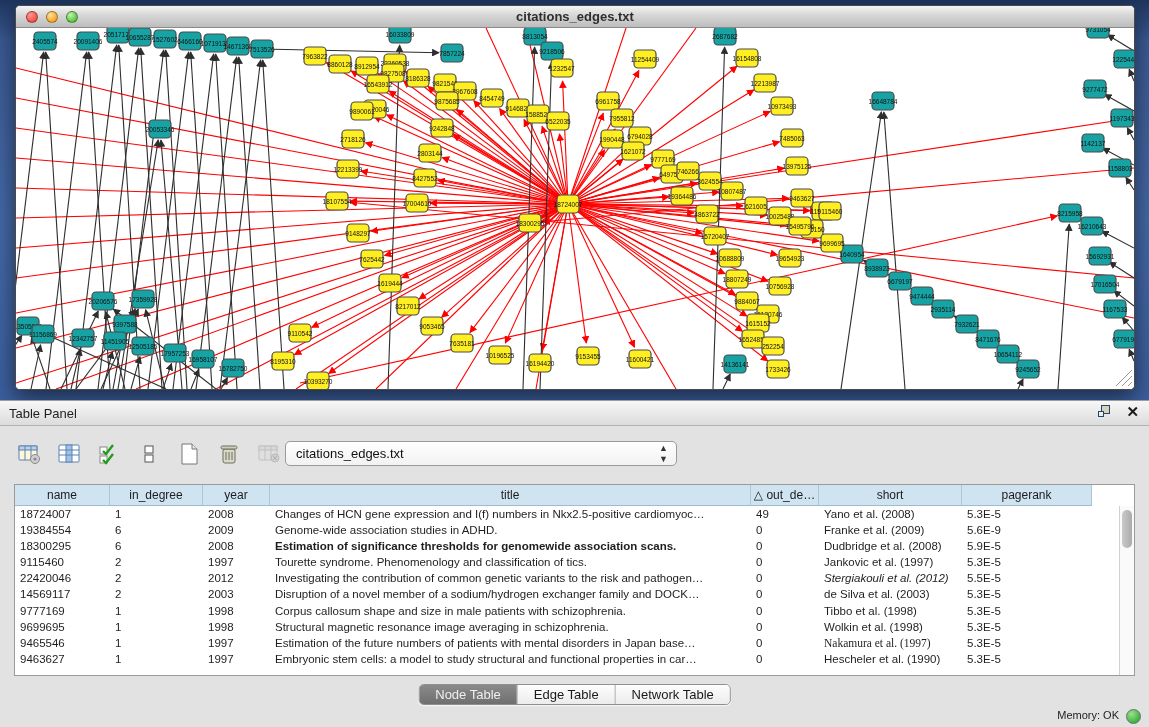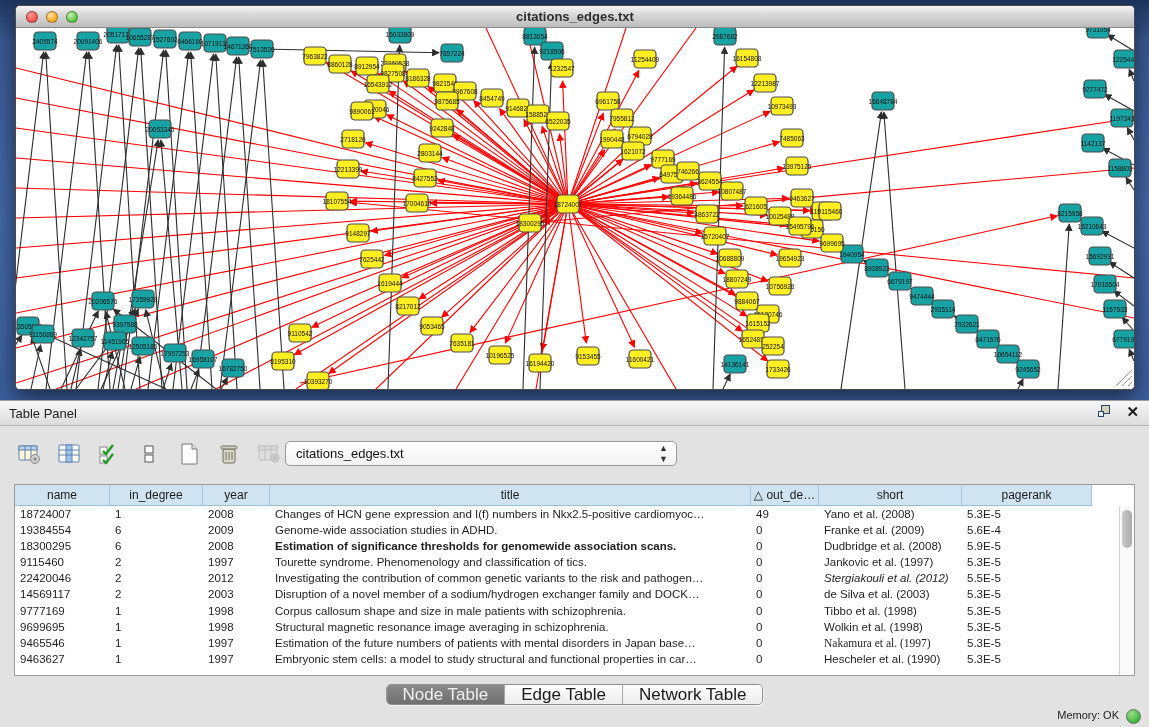--- a/index.html
+++ b/index.html
@@ -58,21 +58,21 @@
   .td { font-size:11.5px; color:#1e1e1e; padding-left:5px; line-height:16px;
     white-space:nowrap; overflow:hidden; }
   .vscroll { position:absolute; right:0; top:21px; width:15px; bottom:0;
     background:#fafafa; border-left:1px solid #d0d0d0; }
   .vthumb { position:absolute; left:2px; top:4px; width:10px; height:38px; border-radius:5px;
     background:linear-gradient(90deg,#c9c9c9,#ababab); }
 
   .tabs { position:absolute; left:50%; transform:translateX(-50%); top:283px; display:flex;
     border:1px solid #8f8f8f; border-radius:5px; overflow:hidden; height:21px;
     box-shadow:0 1px 1px rgba(255,255,255,.7); }
-  .tab { padding:0 16px; font-size:17px; line-height:20px; background:linear-gradient(180deg,#fdfdfd,#ececec);
+  .tab { padding:0 16px; font-size:13px; line-height:20px; background:linear-gradient(180deg,#fdfdfd,#ececec);
     color:#1a1a1a; border-right:1px solid #a5a5a5; }
   .tab.sel { background:linear-gradient(180deg,#8a8a8a,#6f6f6f); color:#f0f0f0; }
   .tab:last-child { border-right:none;text-align:center; }
 
   .statusbar { position:absolute; left:0; bottom:0; width:100%; height:24px; }
   .mem { position:absolute; right:30px; bottom:6px; font-size:11px; color:#222; }
   .memdot { position:absolute; right:8px; bottom:3px; width:15px; height:15px; border-radius:50%;
     background:radial-gradient(circle at 35% 30%, #9fe08f, #3cb53c 70%); border:1px solid #6d6d6d; }
 </style>
 </head>
@@ -874,21 +874,21 @@
           <div class="td" style="width: 143px;">Yano et al. (2008)</div>
           <div class="td" style="width: 130px;">5.3E-5</div>
         </div>
         <div class="trow">
           <div class="td" style="width: 95px;">19384554</div>
           <div class="td" style="width: 93px;">6</div>
           <div class="td" style="width: 67px;">2009</div>
           <div class="td" style="width: 481px;">Genome-wide association studies in ADHD.</div>
           <div class="td" style="width: 68px;">0</div>
           <div class="td" style="width: 143px;">Franke et al. (2009)</div>
-          <div class="td" style="width: 130px;">5.6E-4</div>
+          <div class="td" style="width: 130px;">5.6E-9</div>
         </div>
         <div class="trow">
           <div class="td" style="width: 95px;">18300295</div>
           <div class="td" style="width: 93px;">6</div>
           <div class="td" style="width: 67px;">2008</div>
           <div class="td" style="width: 481px; font-weight: bold;">Estimation of significance thresholds for genomewide association scans.</div>
           <div class="td" style="width: 68px;">0</div>
           <div class="td" style="width: 143px;">Dudbridge et al. (2008)</div>
           <div class="td" style="width: 130px;">5.9E-5</div>
         </div>

